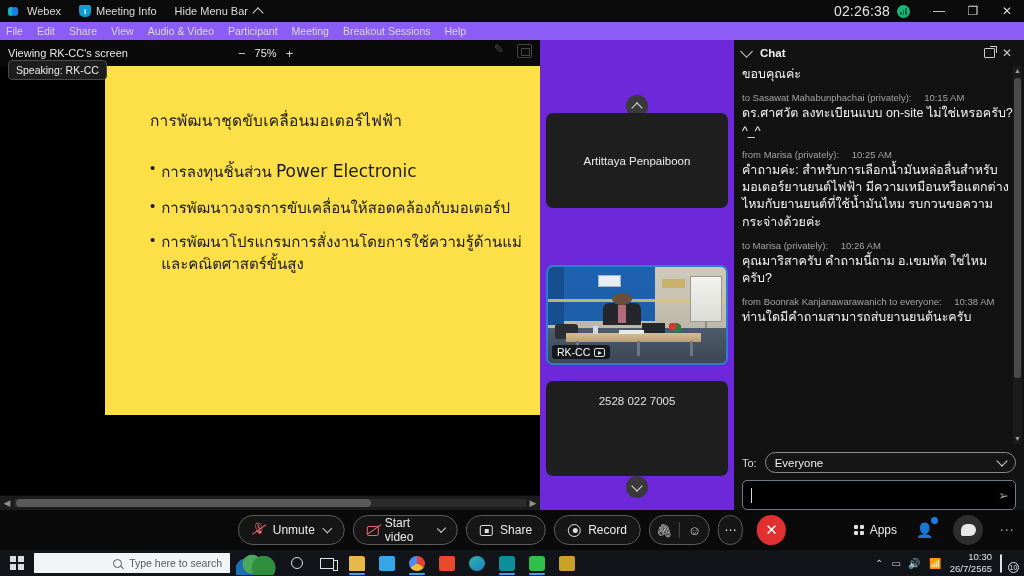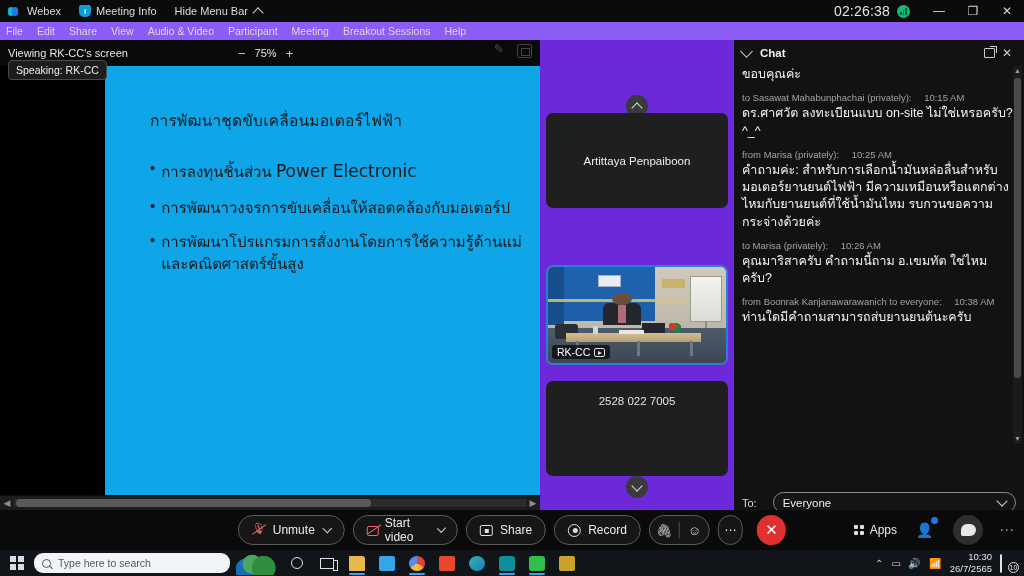--- a/index.html
+++ b/index.html
@@ -51,21 +51,21 @@
   .sb-ic.pen::before{ content:"✎"; position:absolute; left:1px; top:-2px; font-size:12px; color:#9a9a9a; }
   .sb-ic.scr::after{ content:""; position:absolute; left:3px; top:3px; width:7px; height:6px; border:1px solid #8b8b8b; }
 
   .speaking-badge {
     position:absolute; left:8px; top:60px; z-index:6;
     background:#1d1d1d; border:1px solid #4b4b4b; border-radius:4px;
     font-size:10.5px; color:#ececec; padding:3px 7px;
   }
   .slide-stage { position:absolute; left:0; top:66px; width:540px; height:429px; background:#000; }
   .slide {
-    position:absolute; left:105px; top:0px; width:435px; height:429px; background:#0ea5e9;
+    position:absolute; left:105px; top:0px; width:435px; height:349px; background:#fde047;
     overflow:hidden;
   }
   .slide-inner { padding:42px 0 0 45px; color:#111; }
   .slide-title { font-size:15.5px; color:#1a1a1a; margin-bottom:26px; letter-spacing:.2px; }
   .slide-b { display:flex; font-size:15px; color:#1a1a1a; margin-bottom:13px; line-height:1.45; }
   .slide-b .dot { margin-right:6px; font-size:15px; line-height:1.2; }
   .slide-b .txt { white-space:nowrap; }
   .slide-b .en { font-family:"DejaVu Sans",sans-serif; font-size:17px; }
   .slide-b.wrap .txt { white-space:normal; width:430px; }
 
@@ -142,21 +142,21 @@
   .msg-meta { font-size:9.5px; color:#a3a3a3; margin-bottom:2px; }
   .msg-meta .tm { margin-left:10px; }
   .msg-txt { font-size:12.5px; color:#f2f2f2; line-height:1.38; }
   .cut-line { height:10px; overflow:hidden; font-size:12.5px; color:#f2f2f2; line-height:1.38; }
 
   .chat-scroll { position:absolute; right:2px; top:26px; width:9px; height:378px; background:#1b1b1b; }
   .chat-scroll .ar { width:9px; height:10px; text-align:center; font-size:7px; color:#9a9a9a; line-height:10px; }
   .chat-scroll .cthumb { position:absolute; left:1px; top:12px; width:7px; height:300px; background:#4a4a4a; border-radius:3px; }
 
   .chat-foot { position:absolute; left:0; top:404px; width:290px; height:66px; padding:8px; }
-  .torow { display:flex; align-items:center; gap:16px;margin-top:40px; }
+  .torow { display:flex; align-items:center; gap:8px; }
   .torow .tolab { font-size:11px; color:#dcdcdc; }
   .toselect {
     flex:1; height:21px; border:1px solid #8a8a8a; border-radius:11px; background:#151515;
     display:flex; align-items:center; padding:0 9px; font-size:11.5px; color:#ededed;
   }
   .toselect .sp { flex:1; }
   .toselect .cd { width:8px; height:8px; border-left:1.4px solid #d0d0d0; border-top:1.4px solid #d0d0d0; transform:rotate(-135deg); margin-bottom:4px; }
   .msgbox {
     margin-top:7px; height:30px; border:1px solid #6f7c88; border-radius:5px; background:#000;
     display:flex; align-items:center; padding:0 6px;
@@ -195,22 +195,22 @@
   .chat-btn { width:30px; height:30px; border-radius:50%; background:#2e2e2e; display:flex; align-items:center; justify-content:center; }
   .chat-bubble { width:15px; height:12px; border-radius:7px 7px 7px 2px; background:#e8e8e8; }
   .more-right { color:#8d8d8d; font-size:15px; }
 
   
   .taskbar { position:absolute; left:0; top:550px; width:1024px; height:26px; background:#111418; display:flex; align-items:center; }
   .winlogo { width:34px; display:flex; align-items:center; justify-content:center; }
   .winlogo .grid { display:grid; grid-template-columns:6px 6px; grid-template-rows:6px 6px; gap:1.5px; }
   .winlogo .grid i { background:#d8dde2; }
   .searchbox {
-    width:196px; height:20px; background:#f2f4f6; border-radius:9px; display:flex; align-items:center;
-    gap:7px; padding:0 8px; font-size:10.5px; color:#55595e;
+    width:196px; height:20px; background:#f2f4f6; border-radius:0; display:flex; align-items:center;
+    gap:7px; padding:0 8px; font-size:10.5px; color:#55595e;justify-content:flex-end;
   }
   .searchbox .mag { width:9px; height:9px; border:1.4px solid #55595e; border-radius:50%; position:relative; }
   .searchbox .mag::after { content:""; position:absolute; right:-3px; bottom:-2px; width:4px; height:1.4px; background:#55595e; transform:rotate(45deg); }
   .tb-widget { width:46px; height:24px; margin-left:6px; background:radial-gradient(circle at 60% 70%,#2f8f3f 0 36%,transparent 38%),radial-gradient(circle at 35% 55%,#49a85a 0 28%,transparent 30%),radial-gradient(circle at 25% 80%,#1d6fb5 0 30%,transparent 32%); }
   .tb-ico { width:30px; height:26px; display:flex; align-items:center; justify-content:center; position:relative; }
   .tb-ico .sq { width:16px; height:15px; border-radius:2px; }
   .tb-ico.running::after { content:""; position:absolute; bottom:1px; left:7px; width:16px; height:2px; background:#3aa0ef; border-radius:1px; }
   .cortana { width:12px; height:12px; border:1.5px solid #dde2e7; border-radius:50%; }
   .taskview { width:14px; height:11px; border:1.5px solid #dde2e7; position:relative; }
   .taskview::after { content:""; position:absolute; right:-5px; top:1px; width:3px; height:9px; border:1.5px solid #dde2e7; }

